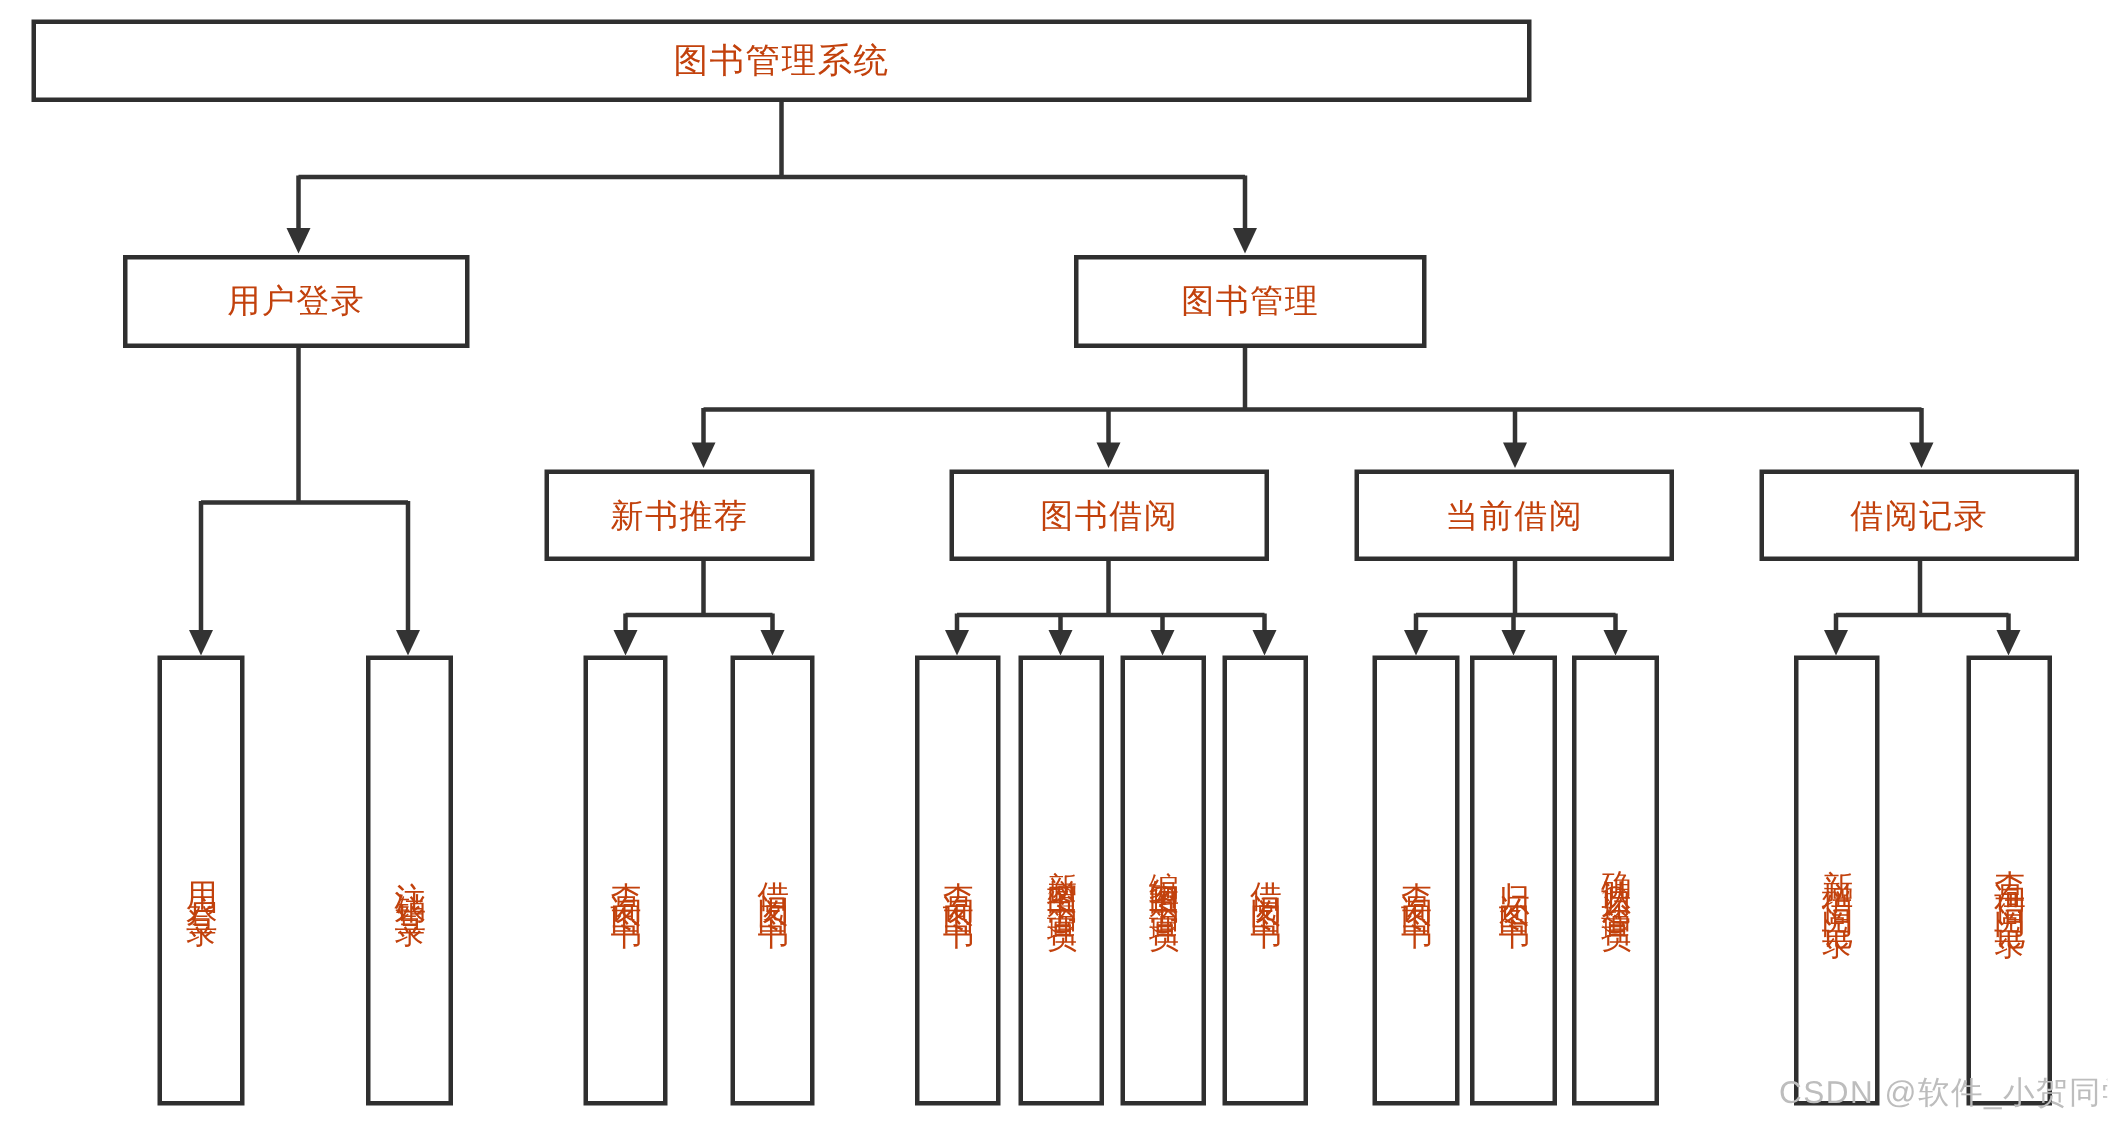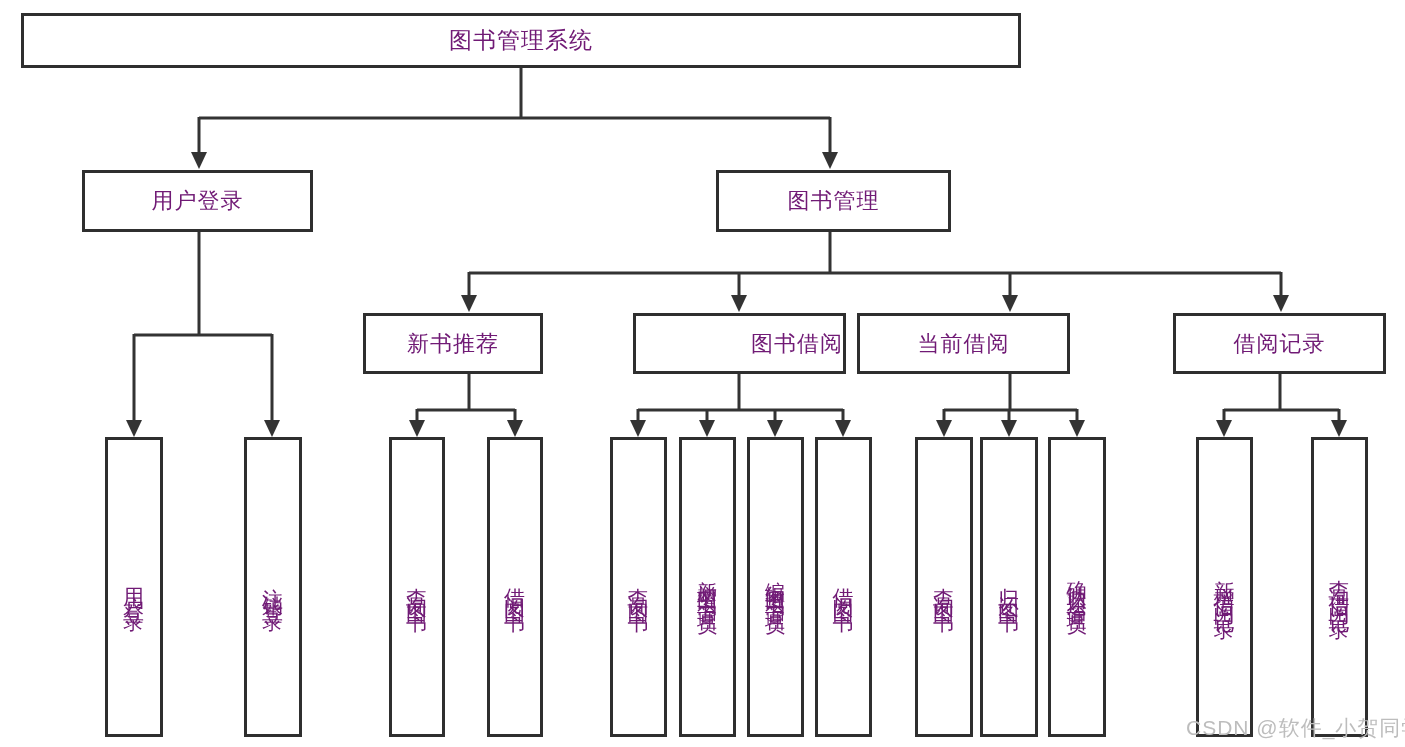--- a/index.html
+++ b/index.html
@@ -9,21 +9,21 @@
     background:#ffffff;
     font-family:"Liberation Sans","DejaVu Sans",sans-serif;
     overflow:hidden;
   }
   #wires{position:absolute;left:0;top:0;z-index:1;}
   .node{
     position:absolute;
     box-sizing:border-box;
     border:3px solid #2f2f2f;
     background:#ffffff;
-    color:#701a75;
+    color:#c2410c;
     display:flex;align-items:center;justify-content:center;
     z-index:2;
   }
   .hnode{font-size:22px;letter-spacing:1px;}
   .root{font-size:23px;}
   .leaf{
     font-size:21px;
     line-height:1;
   }
   .vlabel{
@@ -100,24 +100,24 @@
   <div class="node hnode" style="left:82px;top:170px;width:231px;height:62px;">
     <span>用户登录</span>
   </div>
   <div class="node hnode" style="left:716px;top:170px;width:235px;height:62px;">
     <span>图书管理</span>
   </div>
 
   <div class="node hnode" style="left:363px;top:313px;width:180px;height:61px;">
     <span>新书推荐</span>
   </div>
-  <div class="node hnode" style="left:633px;top:313px;width:213px;height:61px;justify-content:flex-end;">
+  <div class="node hnode" style="left:633px;top:313px;width:213px;height:61px;">
     <span>图书借阅</span>
   </div>
-  <div class="node hnode" style="left:857px;top:313px;width:213px;height:61px;">
+  <div class="node hnode" style="left:903px;top:313px;width:213px;height:61px;">
     <span>当前借阅</span>
   </div>
   <div class="node hnode" style="left:1173px;top:313px;width:213px;height:61px;">
     <span>借阅记录</span>
   </div>
 
   <div class="node leaf" style="left:105px;top:437px;width:58px;height:300px;">
     <span class="vlabel">用户登录</span>
   </div>
   <div class="node leaf" style="left:244px;top:437px;width:58px;height:300px;">

